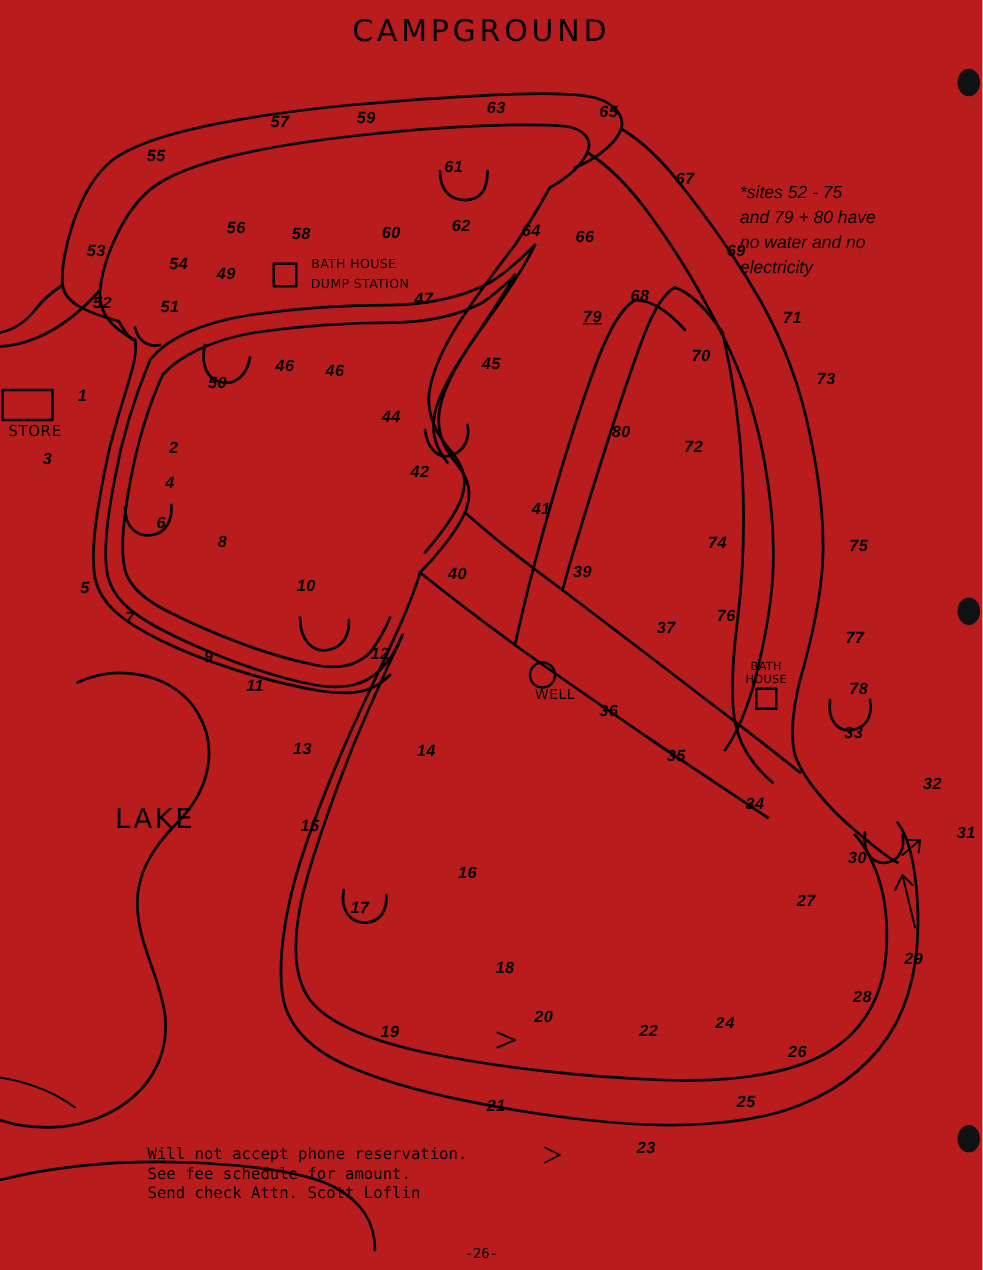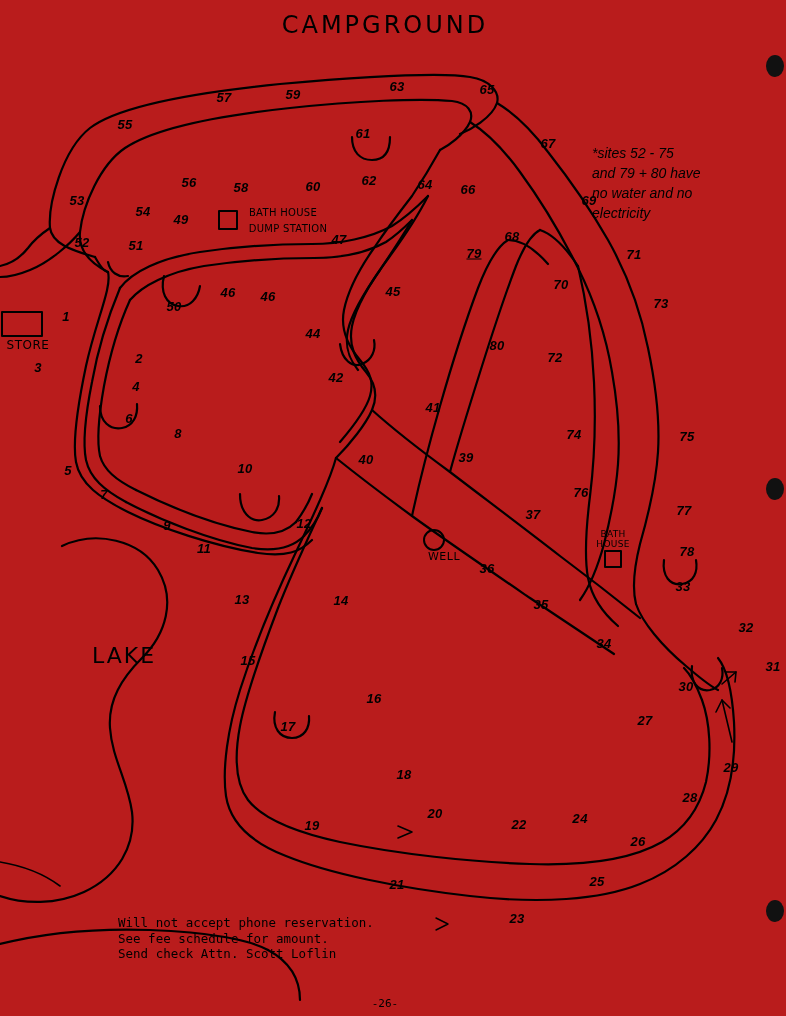--- a/index.html
+++ b/index.html
@@ -329,21 +329,21 @@
       <div class="label site-num" style="left: 645px; top: 720px;">27</div>
       <div class="label site-num" style="left: 690px; top: 797px;">28</div>
       <div class="label site-num" style="left: 731px; top: 767px;">29</div>
       <div class="label site-num" style="left: 686px; top: 686px;">30</div>
       <div class="label site-num" style="left: 773px; top: 666px;">31</div>
       <div class="label site-num" style="left: 746px; top: 627px;">32</div>
       <div class="label site-num" style="left: 683px; top: 586px;">33</div>
       <div class="label site-num" style="left: 604px; top: 643px;">34</div>
       <div class="label site-num" style="left: 541px; top: 604px;">35</div>
       <div class="label site-num" style="left: 487px; top: 568px;">36</div>
-      <div class="label site-num" style="left: 533px; top: 502px; margin-top: 12px;">37</div>
+      <div class="label site-num" style="left: 533px; top: 502px;">37</div>
       <div class="label site-num" style="left: 466px; top: 457px;">39</div>
       <div class="label site-num" style="left: 366px; top: 459px;">40</div>
       <div class="label site-num" style="left: 433px; top: 407px;">41</div>
       <div class="label site-num" style="left: 336px; top: 377px;">42</div>
       <div class="label site-num" style="left: 313px; top: 333px;">44</div>
       <div class="label site-num" style="left: 393px; top: 291px;">45</div>
       <div class="label site-num" style="left: 228px; top: 292px;">46</div>
       <div class="label site-num" style="left: 268px; top: 296px;">46</div>
       <div class="label site-num" style="left: 339px; top: 239px;">47</div>
       <div class="label site-num" style="left: 181px; top: 219px;">49</div>

